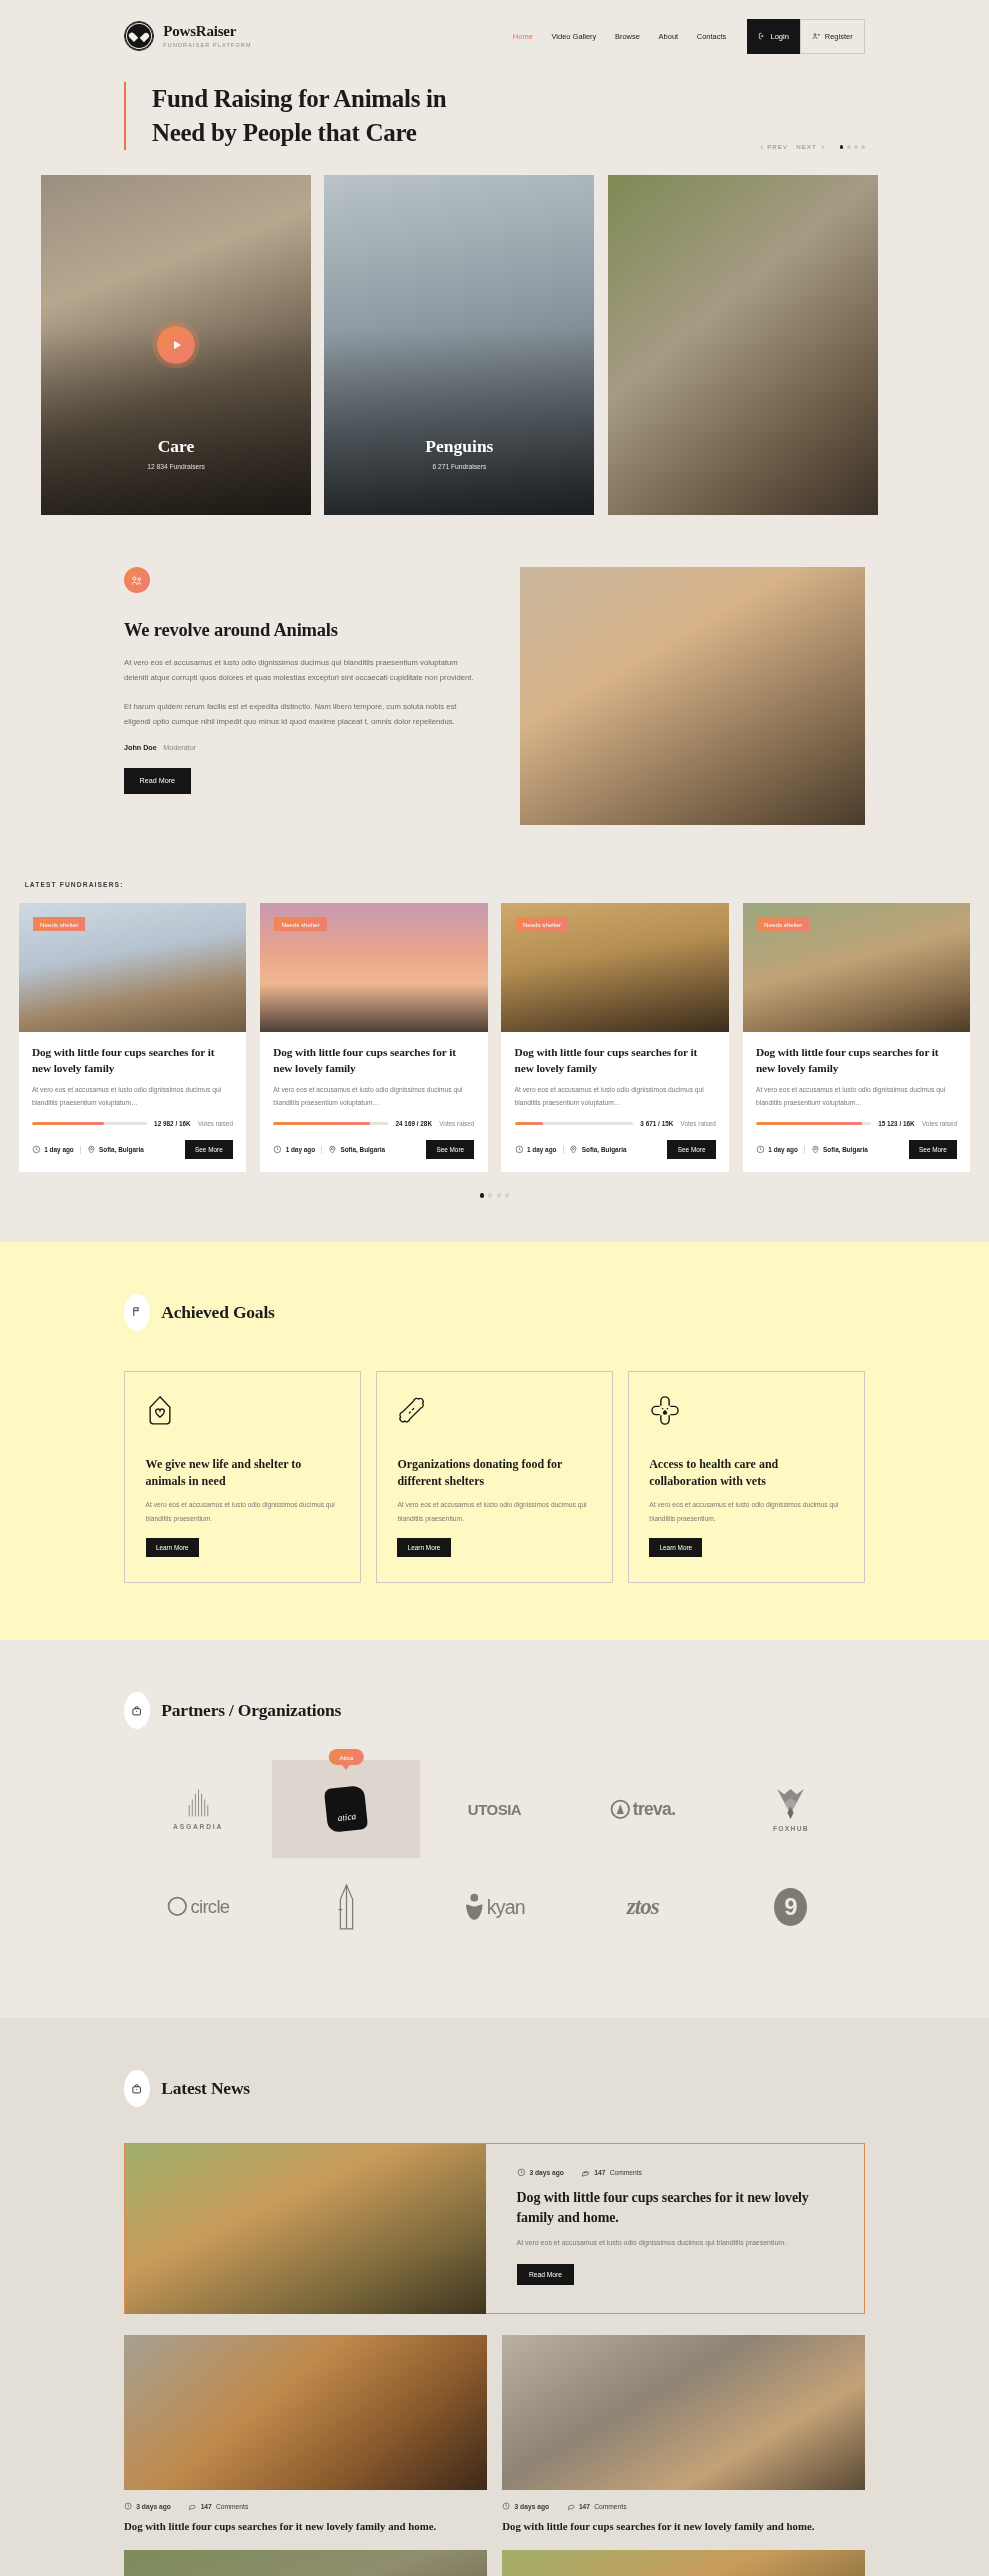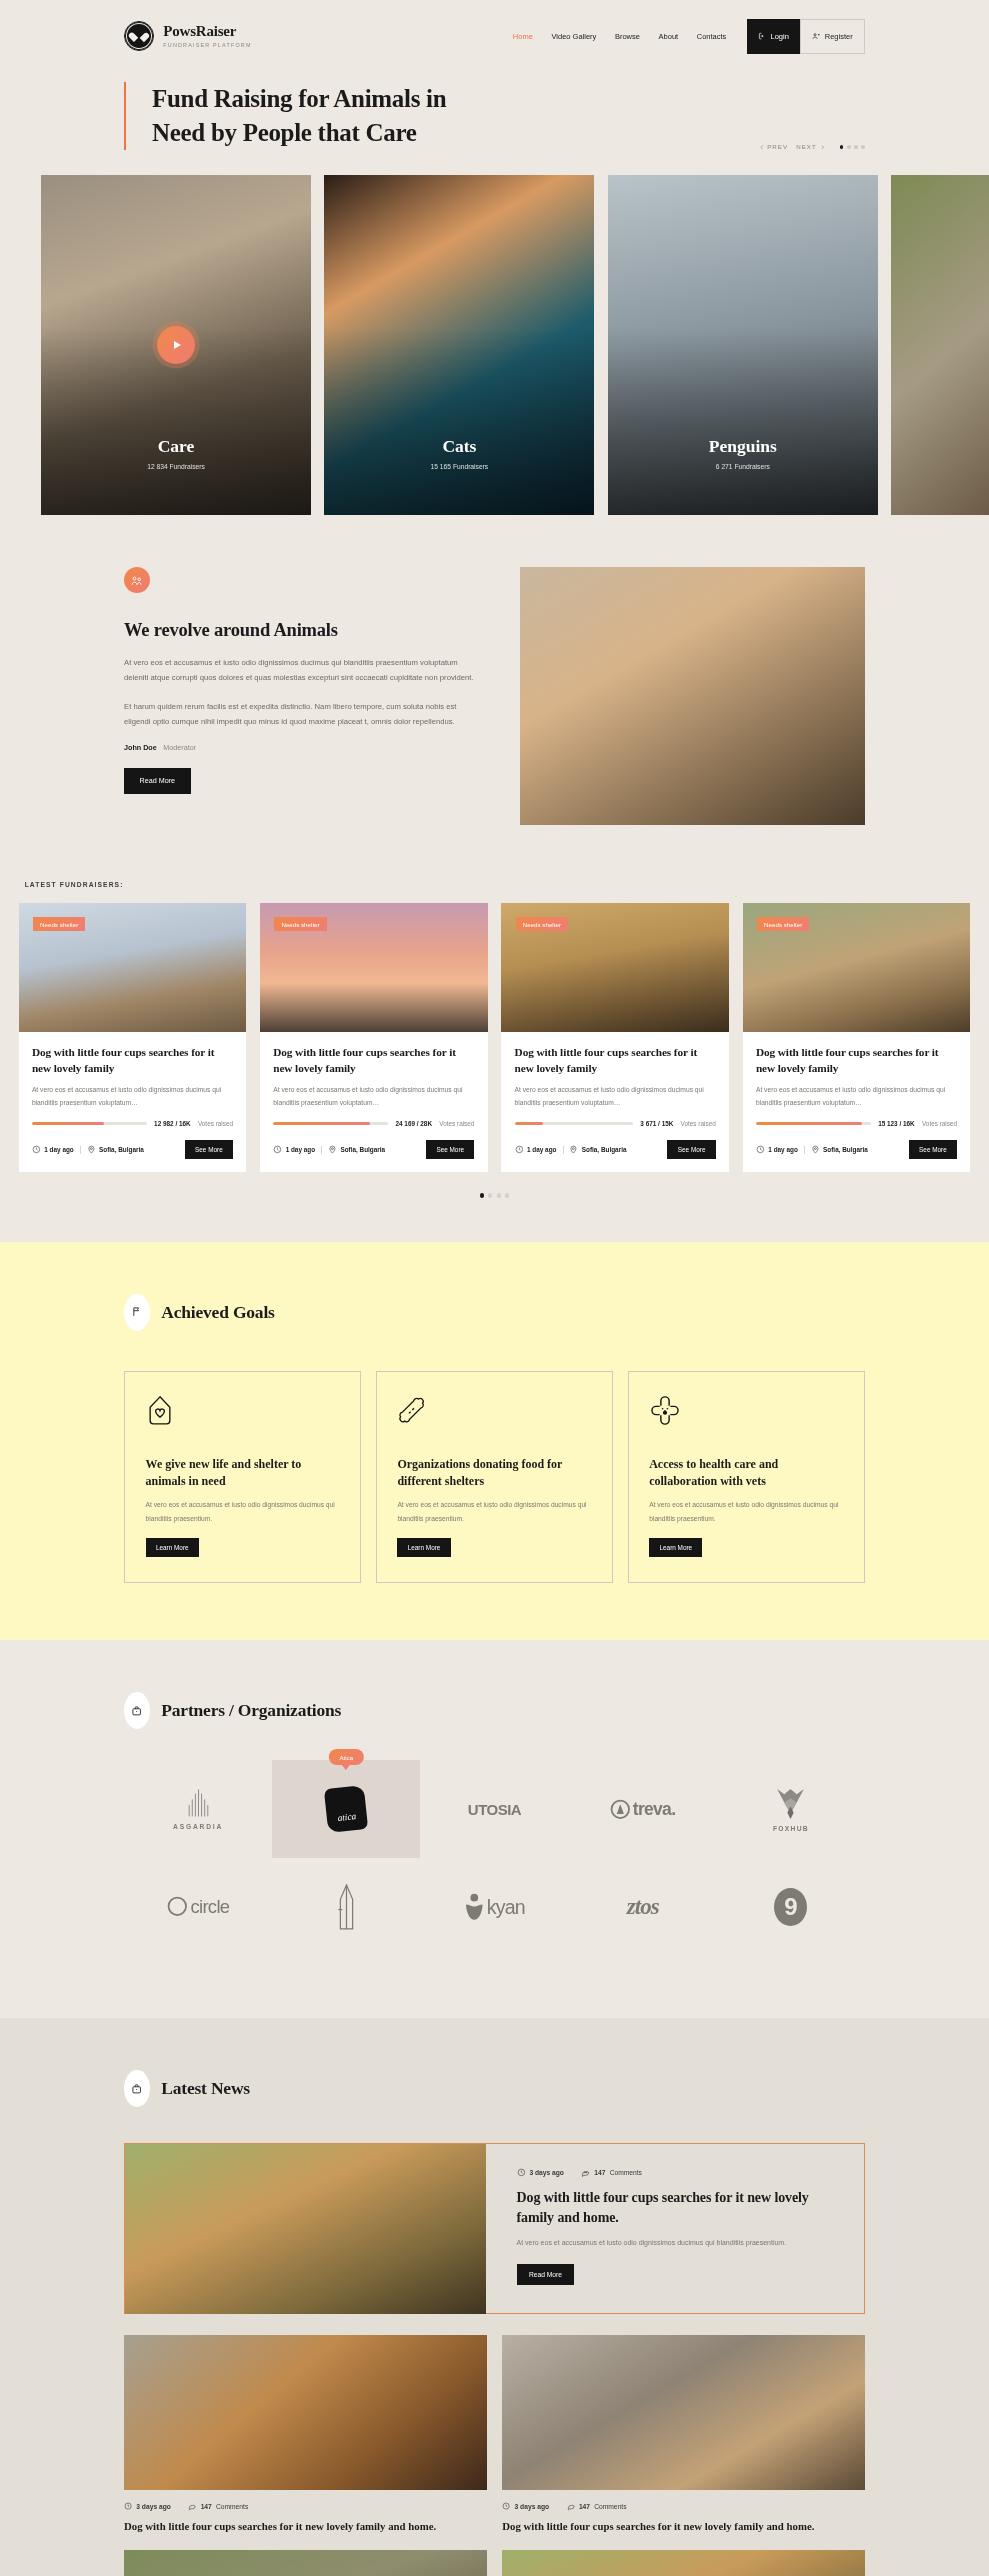--- a/index.html
+++ b/index.html
@@ -235,28 +235,20 @@
     <div class="img ph-dog"></div>
     <div class="shade"></div>
     <div class="play">
         <span class="tri"></span>
       </div>
     <div class="lbl">
       <div class="t">Care</div>
       <div class="s">12 834 Fundraisers</div>
     </div>
   </div>
-  <div class="cat w2">
-    <div class="img ph-cat"></div>
-    <div class="shade"></div>
-    <div class="lbl">
-      <div class="t">Cats</div>
-      <div class="s">15 165 Fundraisers</div>
-    </div>
-  </div>
   <div class="cat w3">
     <div class="img ph-peng"></div>
     <div class="shade"></div>
     <div class="lbl">
       <div class="t">Penguins</div>
       <div class="s">6 271 Fundraisers</div>
     </div>
   </div>
   <div class="cat w4">
     <div class="img ph-koala"></div>

